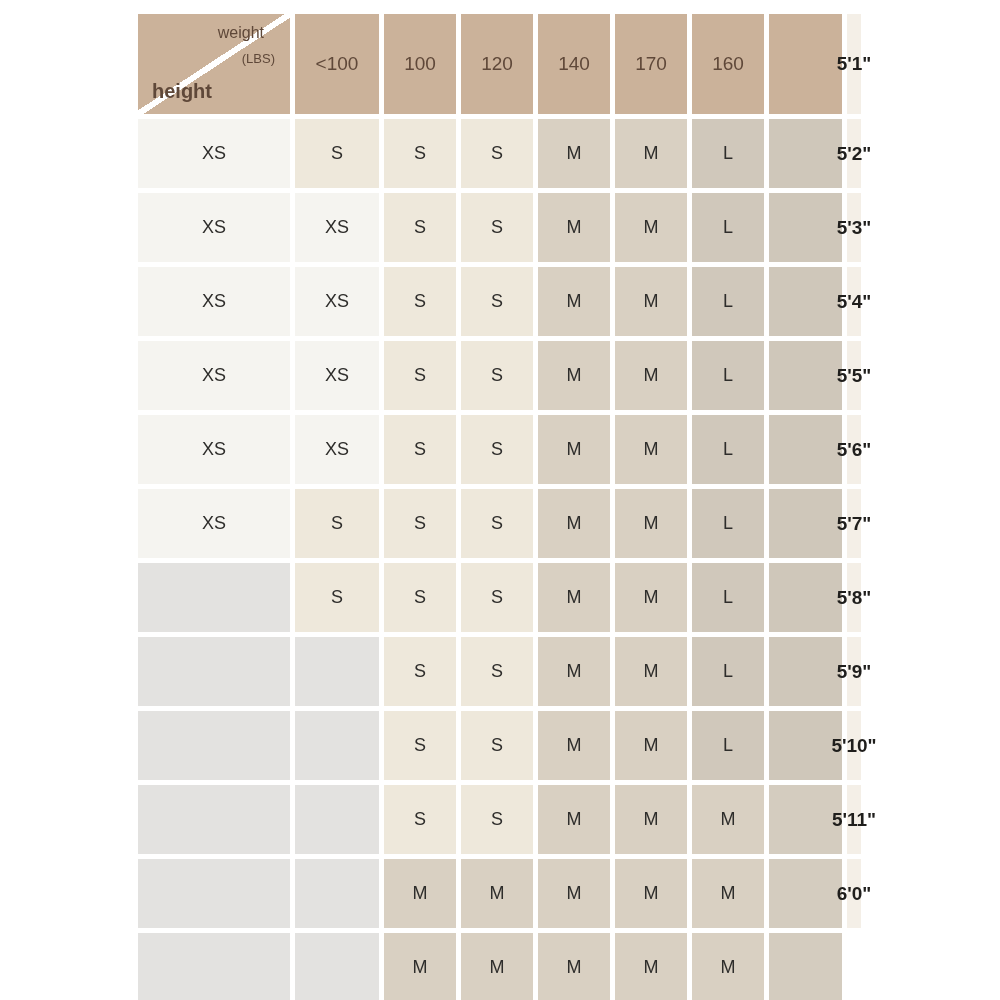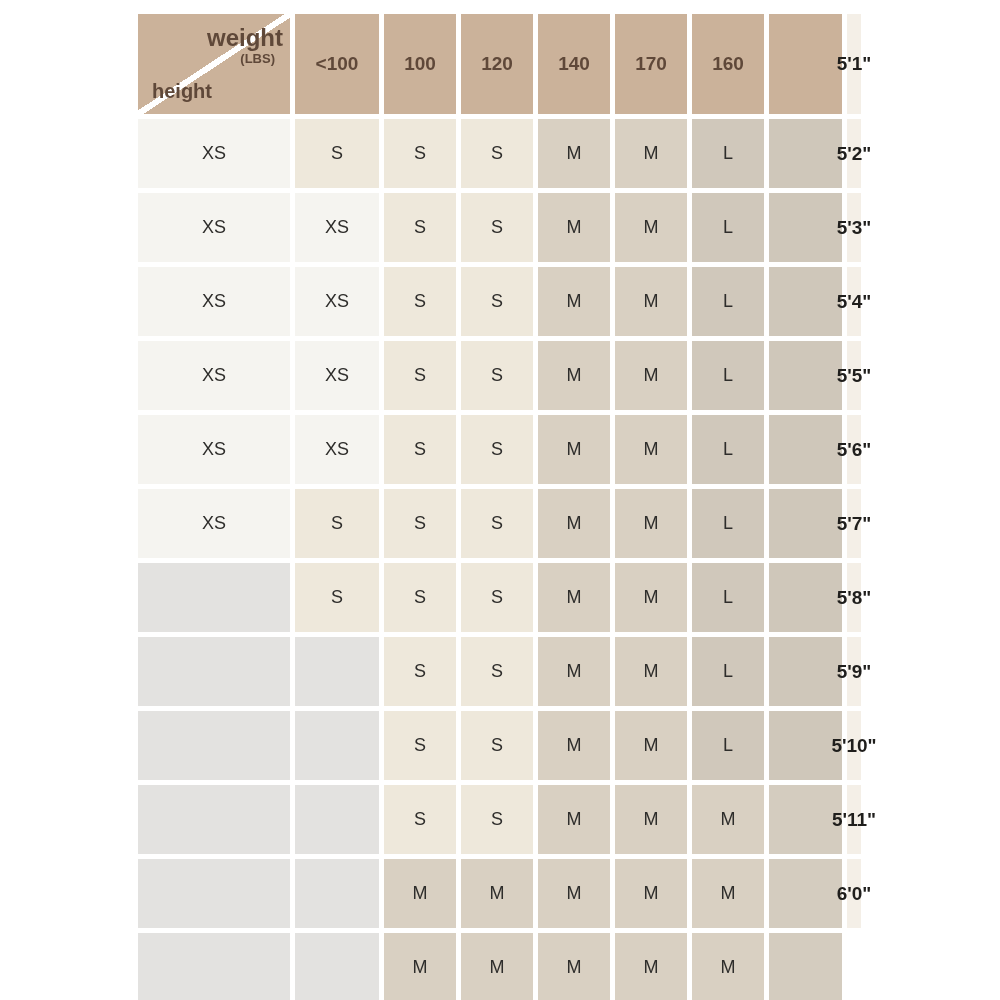--- a/index.html
+++ b/index.html
@@ -17,34 +17,34 @@
     gap:5px;
   }
   .cell {
     display:flex; align-items:center; justify-content:center;
     font-size:18px;
     color:var(--text);
   }
   .hdr {
     background:var(--header-bg);
     color:var(--header-text);
-    font-weight:bold; font-size:19px;
+    font-weight:normal; font-size:19px;
   }
   .corner {
     position:relative;
     background:
       linear-gradient(to bottom right,
         rgba(0,0,0,0) calc(50% - 3px),
         #ffffff calc(50% - 3px),
         #ffffff calc(50% + 3px),
         rgba(0,0,0,0) calc(50% + 3px)),
       linear-gradient(var(--header-bg), var(--header-bg));
   }
-  .corner .weight { position:absolute; top:10px; right:7px; font-weight:bold; font-size:24px; color:var(--header-text); }
-  .corner .lbs    { position:absolute; top:37px; right:15px; font-weight:bold; font-size:13px; color:var(--header-text); }
+  .corner .weight { position:absolute; top:10px; right:26px; font-weight:normal; font-size:16px; color:var(--header-text); }
+  .corner .lbs    { position:absolute; top:37px; right:15px; font-weight:normal; font-size:13px; color:var(--header-text); }
   .corner .height { position:absolute; bottom:11px; left:14px; font-weight:bold; font-size:20px; color:var(--header-text);text-align:right; }
   .hcell { background:var(--height-bg); color:var(--height-text); font-weight:bold; font-size:19px; }
   .size-xs { background:var(--xs);text-align:center; }
   .size-s  { background:var(--s); }
   .size-m  { background:var(--m); }
   .size-l  { background:var(--l); }
   .size-empty { background:var(--empty); }
   .sliver-u { background:var(--sliver-upper); }
   .sliver-l { background:var(--sliver-lower); }
 </style>

